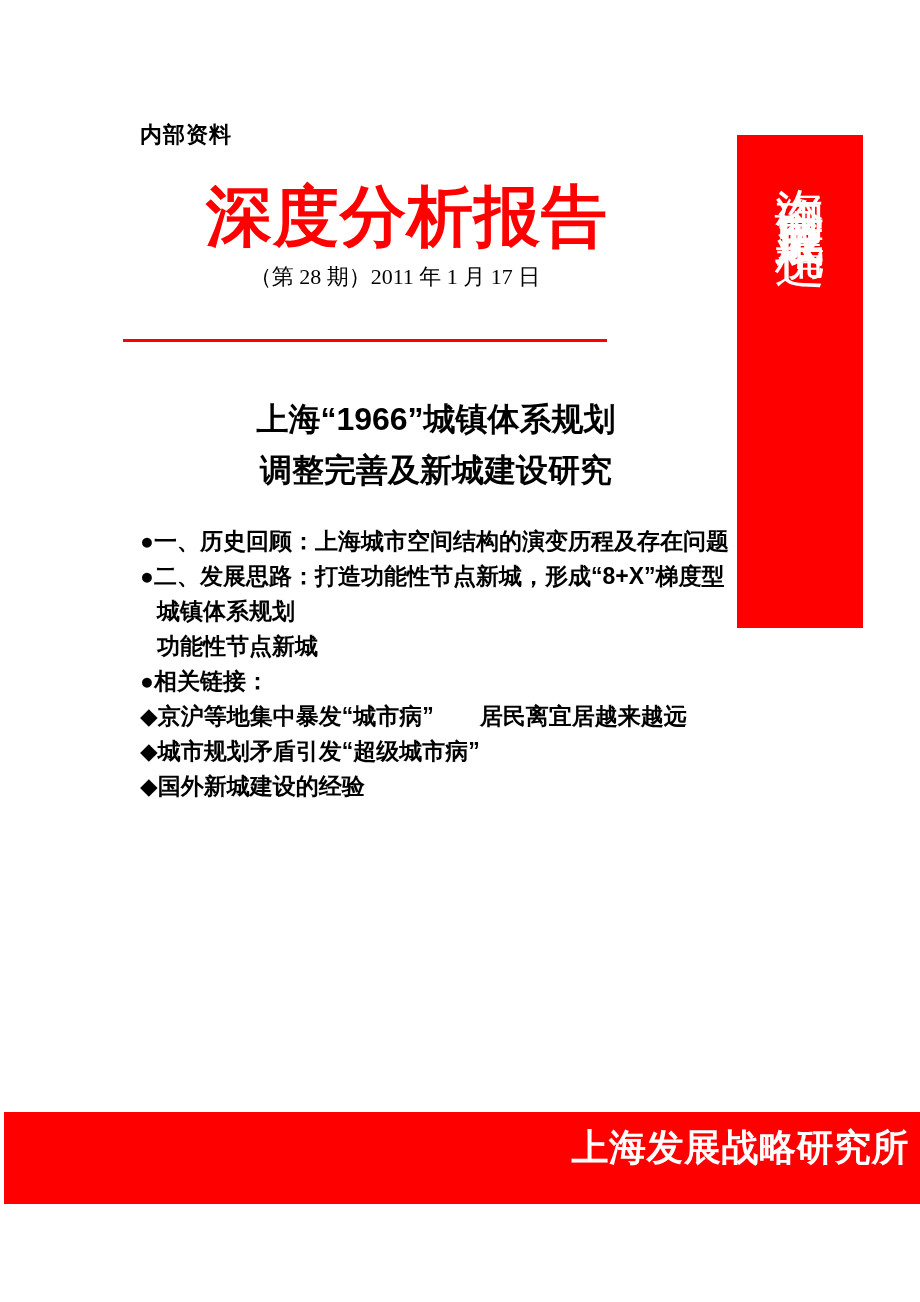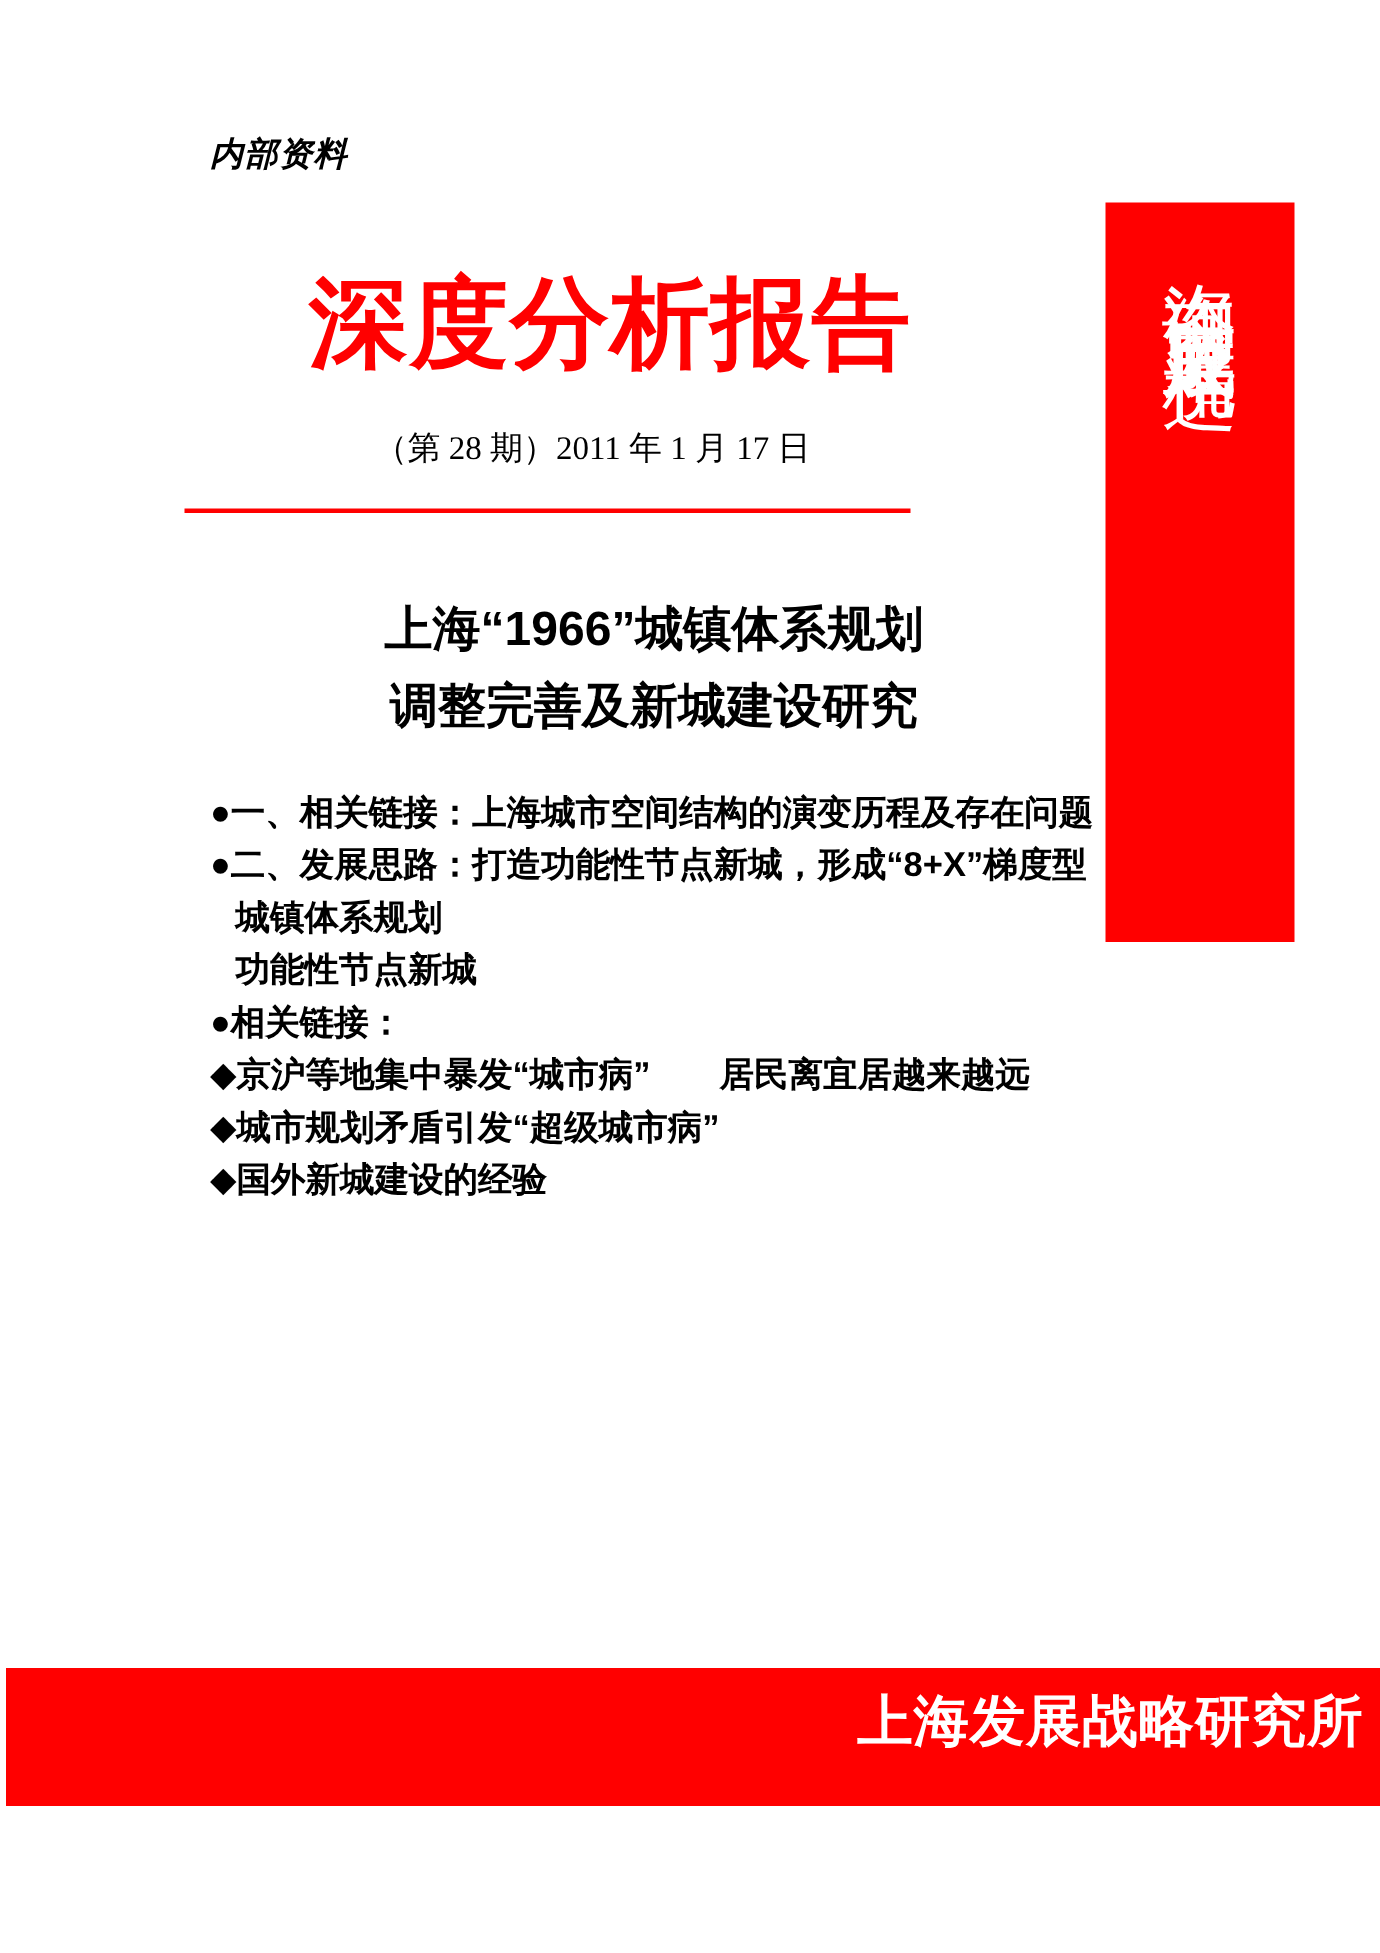--- a/index.html
+++ b/index.html
@@ -12,37 +12,36 @@
   .page{
     position:relative;
     width:920px;height:1302px;
     background:var(--page-bg);
     overflow:hidden;
     font-family:"Liberation Serif","DejaVu Serif",serif;
     color:var(--text-black);
     margin:0 auto;
   }
   .classification{
-    position:absolute;left:140px;top:88px;
+    position:absolute;left:140px;top:120px;
     font-size:22px;font-weight:bold;
     letter-spacing:1px;
-    font-style:italic;
   }
   .header{
     position:absolute;left:0;top:0;width:790px;
     text-align:center;
   }
   .report-title{
     position:absolute;left:12px;top:181px;width:100%;
     font-size:66px;font-weight:bold;line-height:1.1;
     letter-spacing:1px;
     color:var(--accent-red);
   }
   .issue-date{
-    position:absolute;left:0;top:286px;width:100%;
+    position:absolute;left:0;top:264px;width:100%;
     font-size:22px;line-height:1.2;
   }
   .divider-rule{
     position:absolute;left:123px;top:339px;
     width:484px;height:3px;
     background:var(--accent-red);
   }
   .document-title{
     position:absolute;left:0;top:394px;width:872px;
     text-align:center;
@@ -100,21 +99,21 @@
   </div>
 
   <div class="divider-rule"></div>
 
   <div class="document-title">
     <div>上海“1966”城镇体系规划</div>
     <div>调整完善及新城建设研究</div>
   </div>
 
   <div class="toc">
-    <div class="toc-line"><span class="toc-bullet">●</span><span>一、相关链接：上海城市空间结构的演变历程及存在问题</span></div>
+    <div class="toc-line"><span class="toc-bullet">●</span><span>一、历史回顾：上海城市空间结构的演变历程及存在问题</span></div>
     <div class="toc-line"><span class="toc-bullet">●</span><span>二、发展思路：打造功能性节点新城，形成“8+X”梯度型</span></div>
     <div class="toc-line cont"><span>城镇体系规划</span></div>
     <div class="toc-line cont"><span>功能性节点新城</span></div>
     <div class="toc-line"><span class="toc-bullet">●</span><span>相关链接：</span></div>
     <div class="toc-line"><span class="toc-bullet">◆</span><span>京沪等地集中暴发“城市病”　　居民离宜居越来越远</span></div>
     <div class="toc-line"><span class="toc-bullet">◆</span><span>城市规划矛盾引发“超级城市病”</span></div>
     <div class="toc-line"><span class="toc-bullet">◆</span><span>国外新城建设的经验</span></div>
   </div>
 
   <div class="side-banner">

